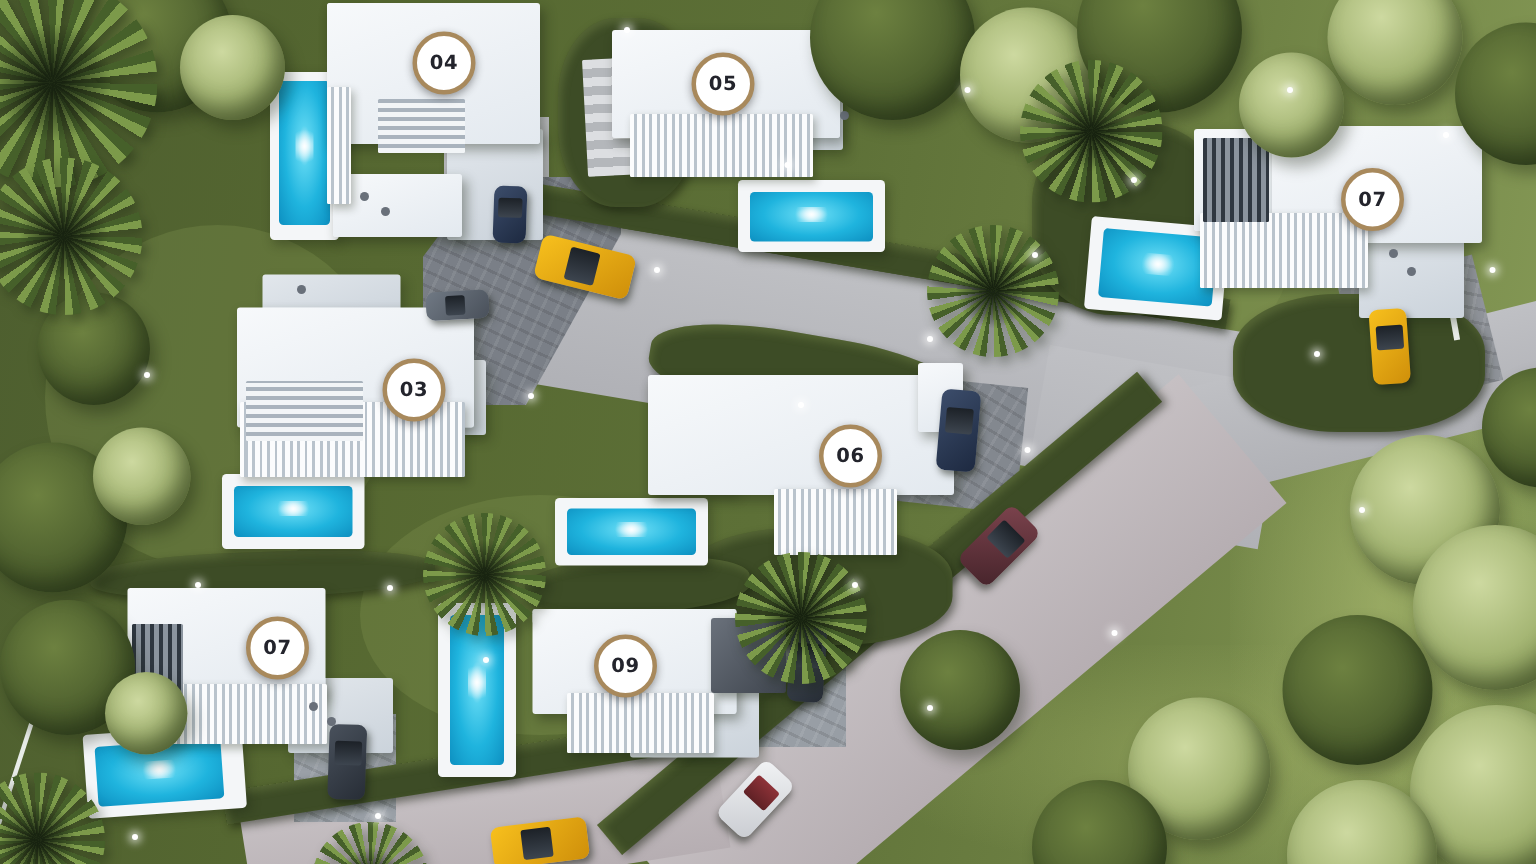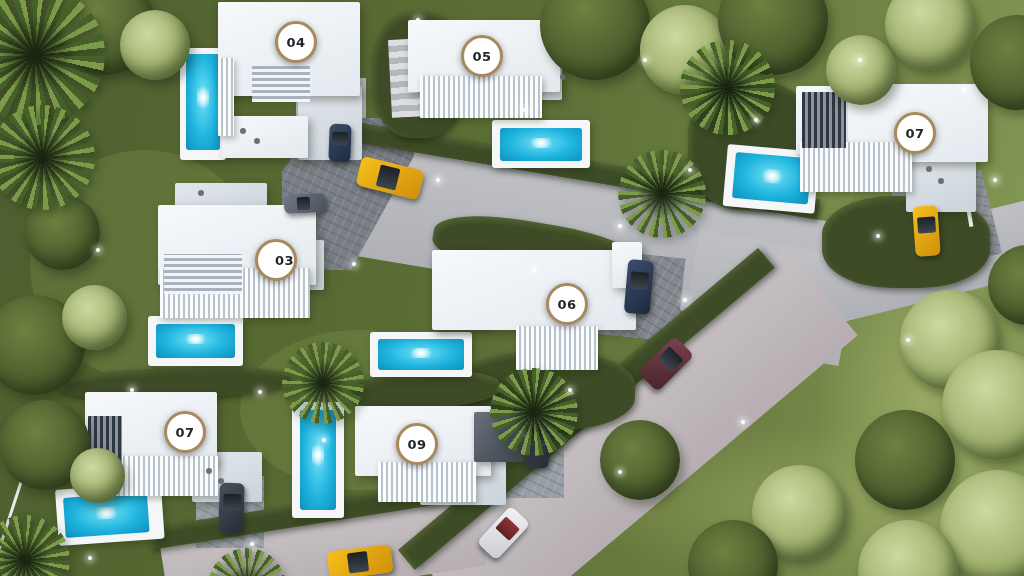--- a/index.html
+++ b/index.html
@@ -250,21 +250,21 @@
 
   <div class="a marker" style="left:275px;top:21px;">
       <span>04</span>
     </div>
   <div class="a marker" style="left:461px;top:35px;">
       <span>05</span>
     </div>
   <div class="a marker" style="left:894px;top:112px;">
       <span>07</span>
     </div>
-  <div class="a marker" style="left:255px;top:239px;justify-content:flex-end;">
+  <div class="a marker" style="left:255px;top:239px;">
       <span>03</span>
     </div>
   <div class="a marker" style="left:546px;top:283px;">
       <span>06</span>
     </div>
   <div class="a marker" style="left:396px;top:423px;">
       <span>09</span>
     </div>
   <div class="a marker" style="left:164px;top:411px;">
       <span>07</span>

